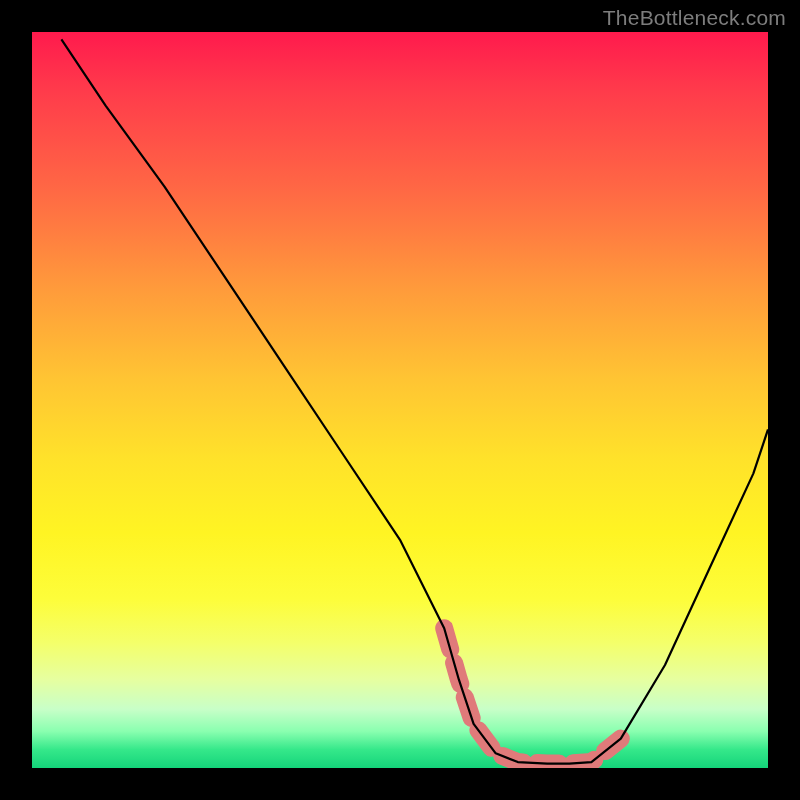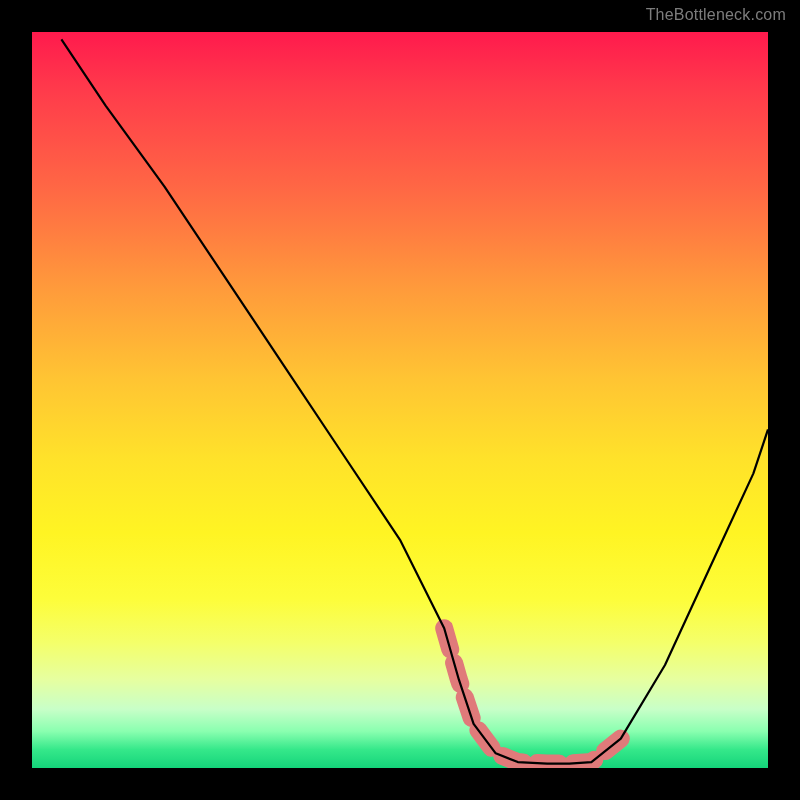--- a/index.html
+++ b/index.html
@@ -50,21 +50,21 @@
   .curve-svg {
     position: absolute;
     inset: 0;
   }
   .watermark {
     position: absolute;
     top: 6px;
     right: 14px;
     color: #7d7d7d;
     font-family: Arial, Helvetica, sans-serif;
-    font-size: 16px;
+    font-size: 21px;
     letter-spacing: 0.2px;
     user-select: none;
   }
 </style>
 </head>
 <body>
 
 <div class="frame">
 
   <div class="watermark">TheBottleneck.com</div>

